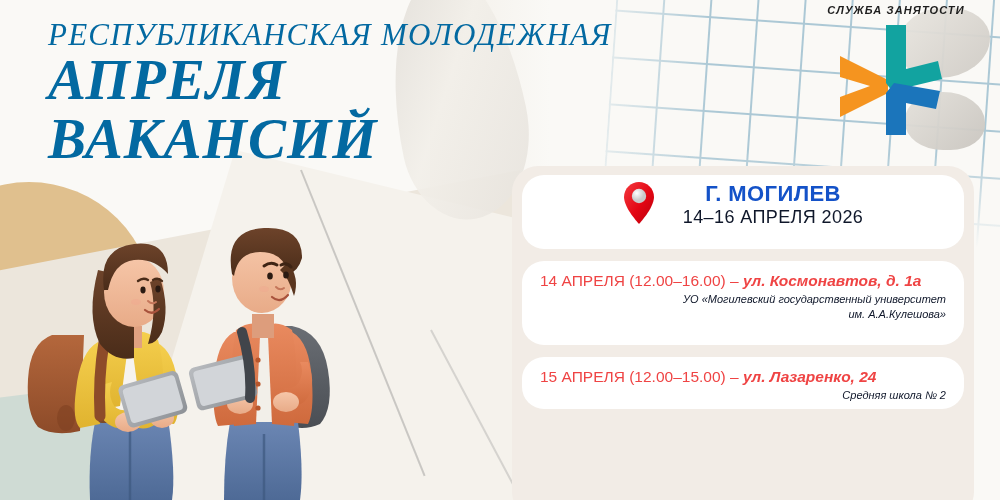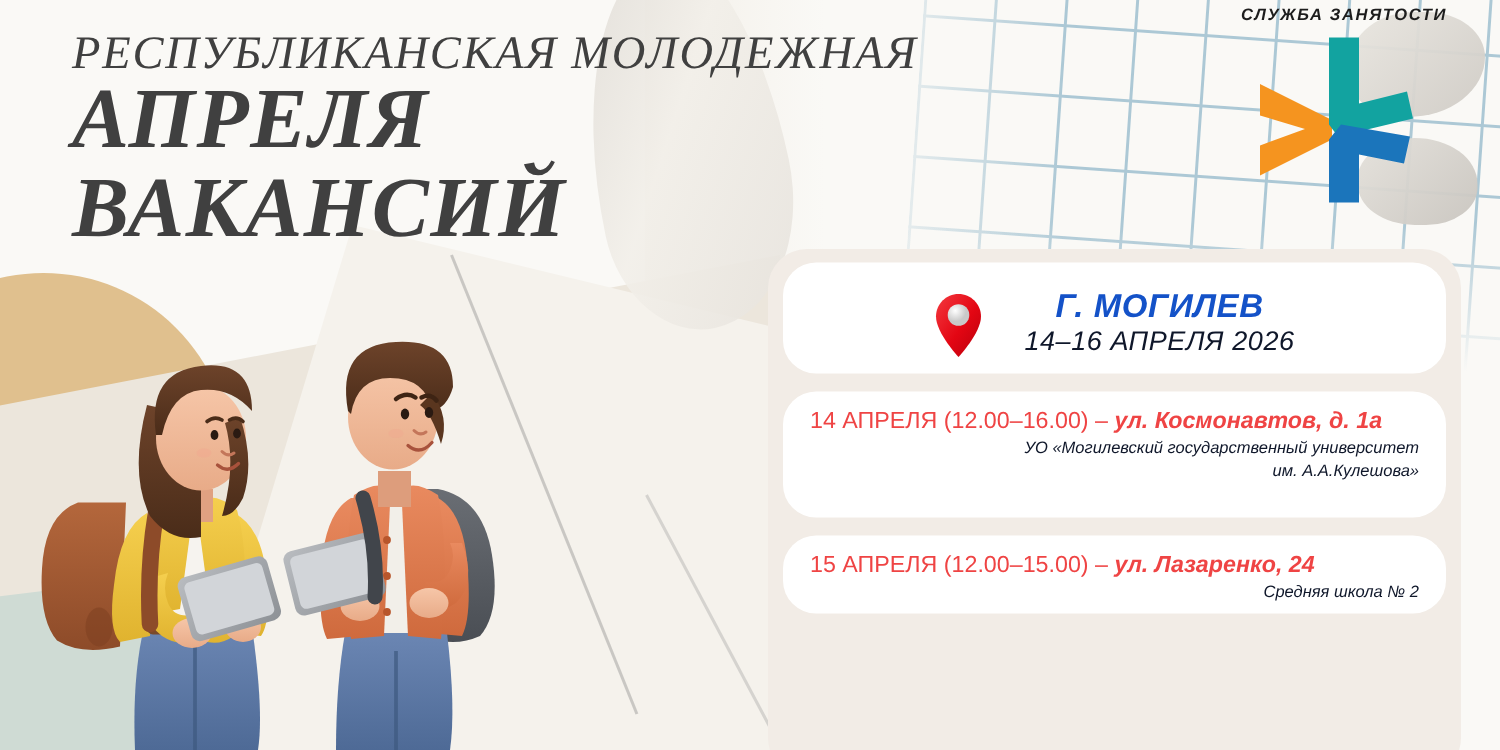--- a/index.html
+++ b/index.html
@@ -96,21 +96,21 @@
     background:linear-gradient(135deg,#e4e1db,#c9c5bf);
     border-radius:50% 55% 45% 50%;
     opacity:.95;
   }
 
   
   .headline {
     position:absolute; left:48px; top:18px; width:580px;
     font-family:"Liberation Serif", serif;
     font-style:italic;
-    color:#404040;
+    color:#0369a1;
     letter-spacing:.5px;
   }
   .headline .line1 {
     font-size:31px; font-weight:400; line-height:1.08;
     letter-spacing:1.2px; white-space:nowrap;
   }
   .headline .line2,
   .headline .line3 {
     font-size:57px; font-weight:700; line-height:1.02;
     letter-spacing:1px;
@@ -146,24 +146,23 @@
     background:#ffffff;
     border-radius:22px;
     padding:9px 18px 10px 18px;
   }
   .card-head { top:9px; height:74px; padding-top:6px; }
   .card-e1   { top:95px;  height:84px; }
   .card-e2   { top:191px; height:52px; }
   .card-e3   { top:269px; height:66px; }
 
   .head-row {
-    display:flex; align-items:flex-end; justify-content:center;
+    display:flex; align-items:flex-start; justify-content:center;
     height:100%;
     gap:28px;
-    font-style:italic;
   }
   .pin { width:32px; height:44px; flex:0 0 32px; }
   .pin svg { display:block; }
   .head-text { text-align:center; }
   .city {
     font-size:22px; font-weight:700; color:#1452c8;
     letter-spacing:.4px; line-height:1.18;
   }
   .dates {
     font-size:18px; font-weight:400; color:#0f172a;

